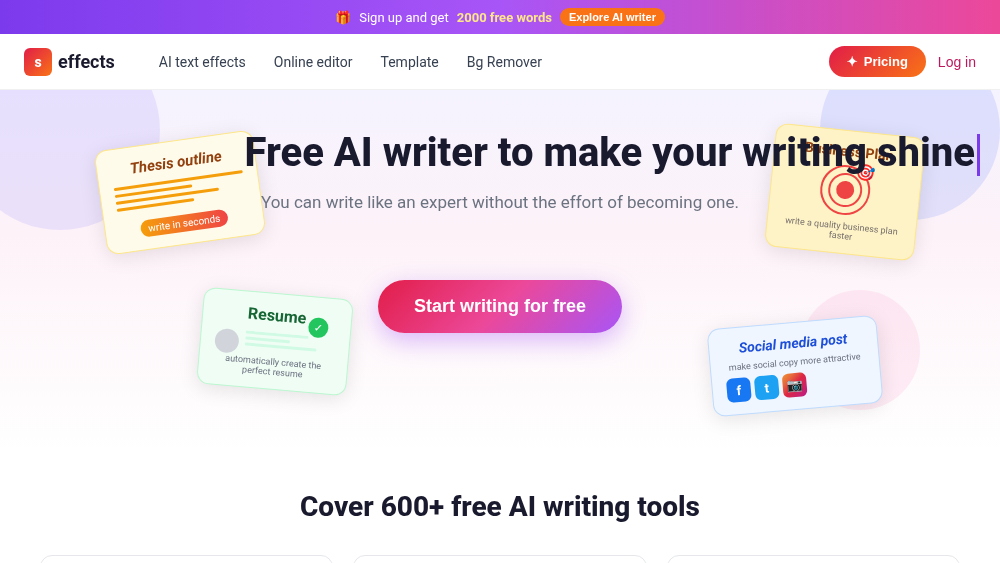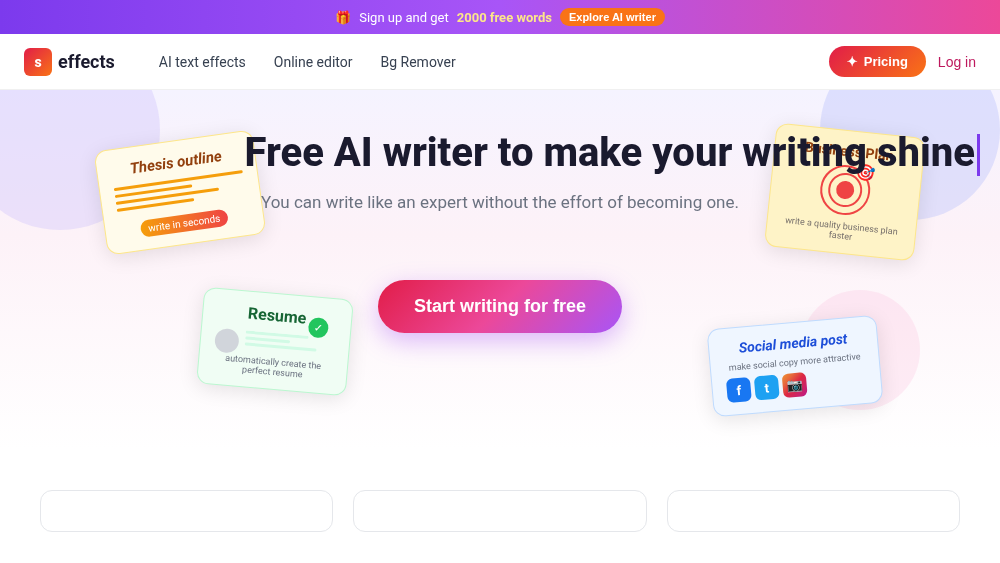--- a/index.html
+++ b/index.html
@@ -341,20 +341,23 @@
   <div class="logo">
     <div class="logo-icon">s</div>
     <span>effects</span>
   </div>
   <nav class="nav">
     <div class="nav-item">
       <span>AI text effects</span>
     </div>
     <div class="nav-item">
       <span>Online editor</span>
+    </div>
+    <div class="nav-item">
+      <span>Template</span>
     </div>
     <div class="nav-item">
       <span>Bg Remover</span>
     </div>
   </nav>
   <div class="header-actions">
     <button class="btn-pricing">
       <span>✦</span>
       <span>Pricing</span>
     </button>
@@ -418,20 +421,21 @@
   </div>
 
   <h1 class="hero-title">
     <span>Free AI writer to make your writing shine</span><span class="hero-cursor"></span>
   </h1>
   <p class="hero-sub">You can write like an expert without the effort of becoming one.</p>
   <button class="btn-cta">Start writing for free</button>
 </section>
 
 <section class="features">
+  <h2 class="features-title">Cover 600+ free AI writing tools</h2>
   <div class="features-grid">
 
     <div class="feature-card">
       
       
     </div>
 
     <div class="feature-card">
       
       

